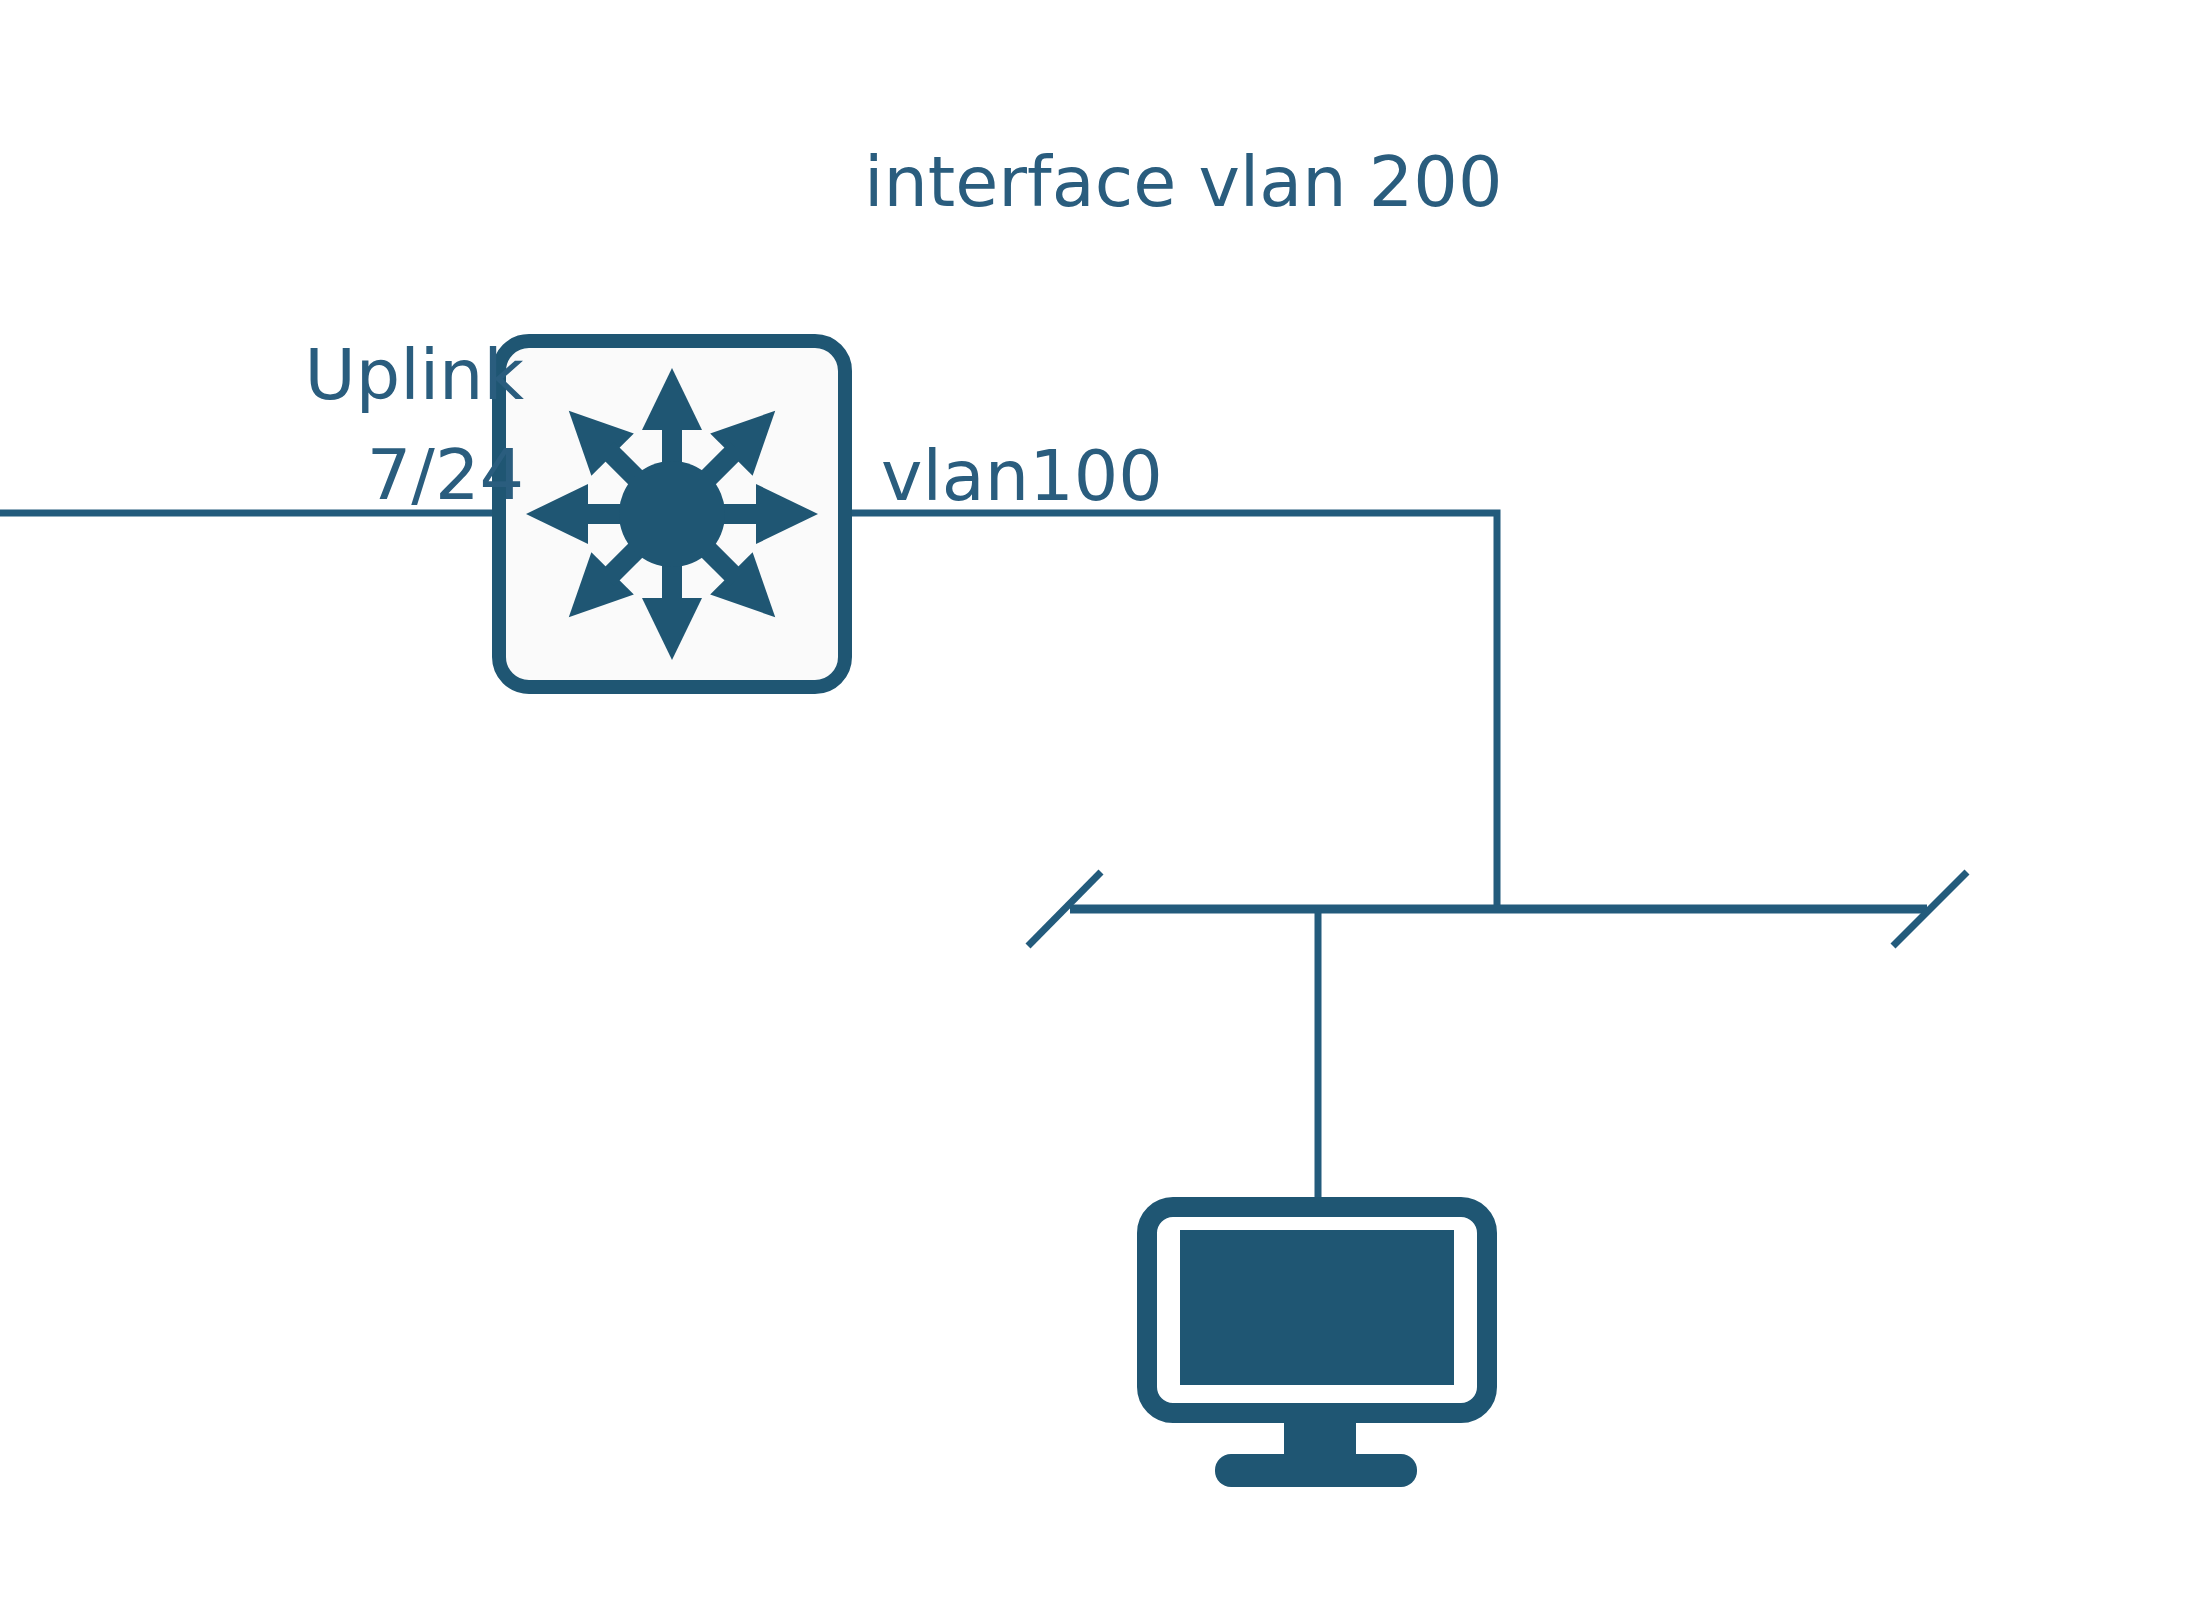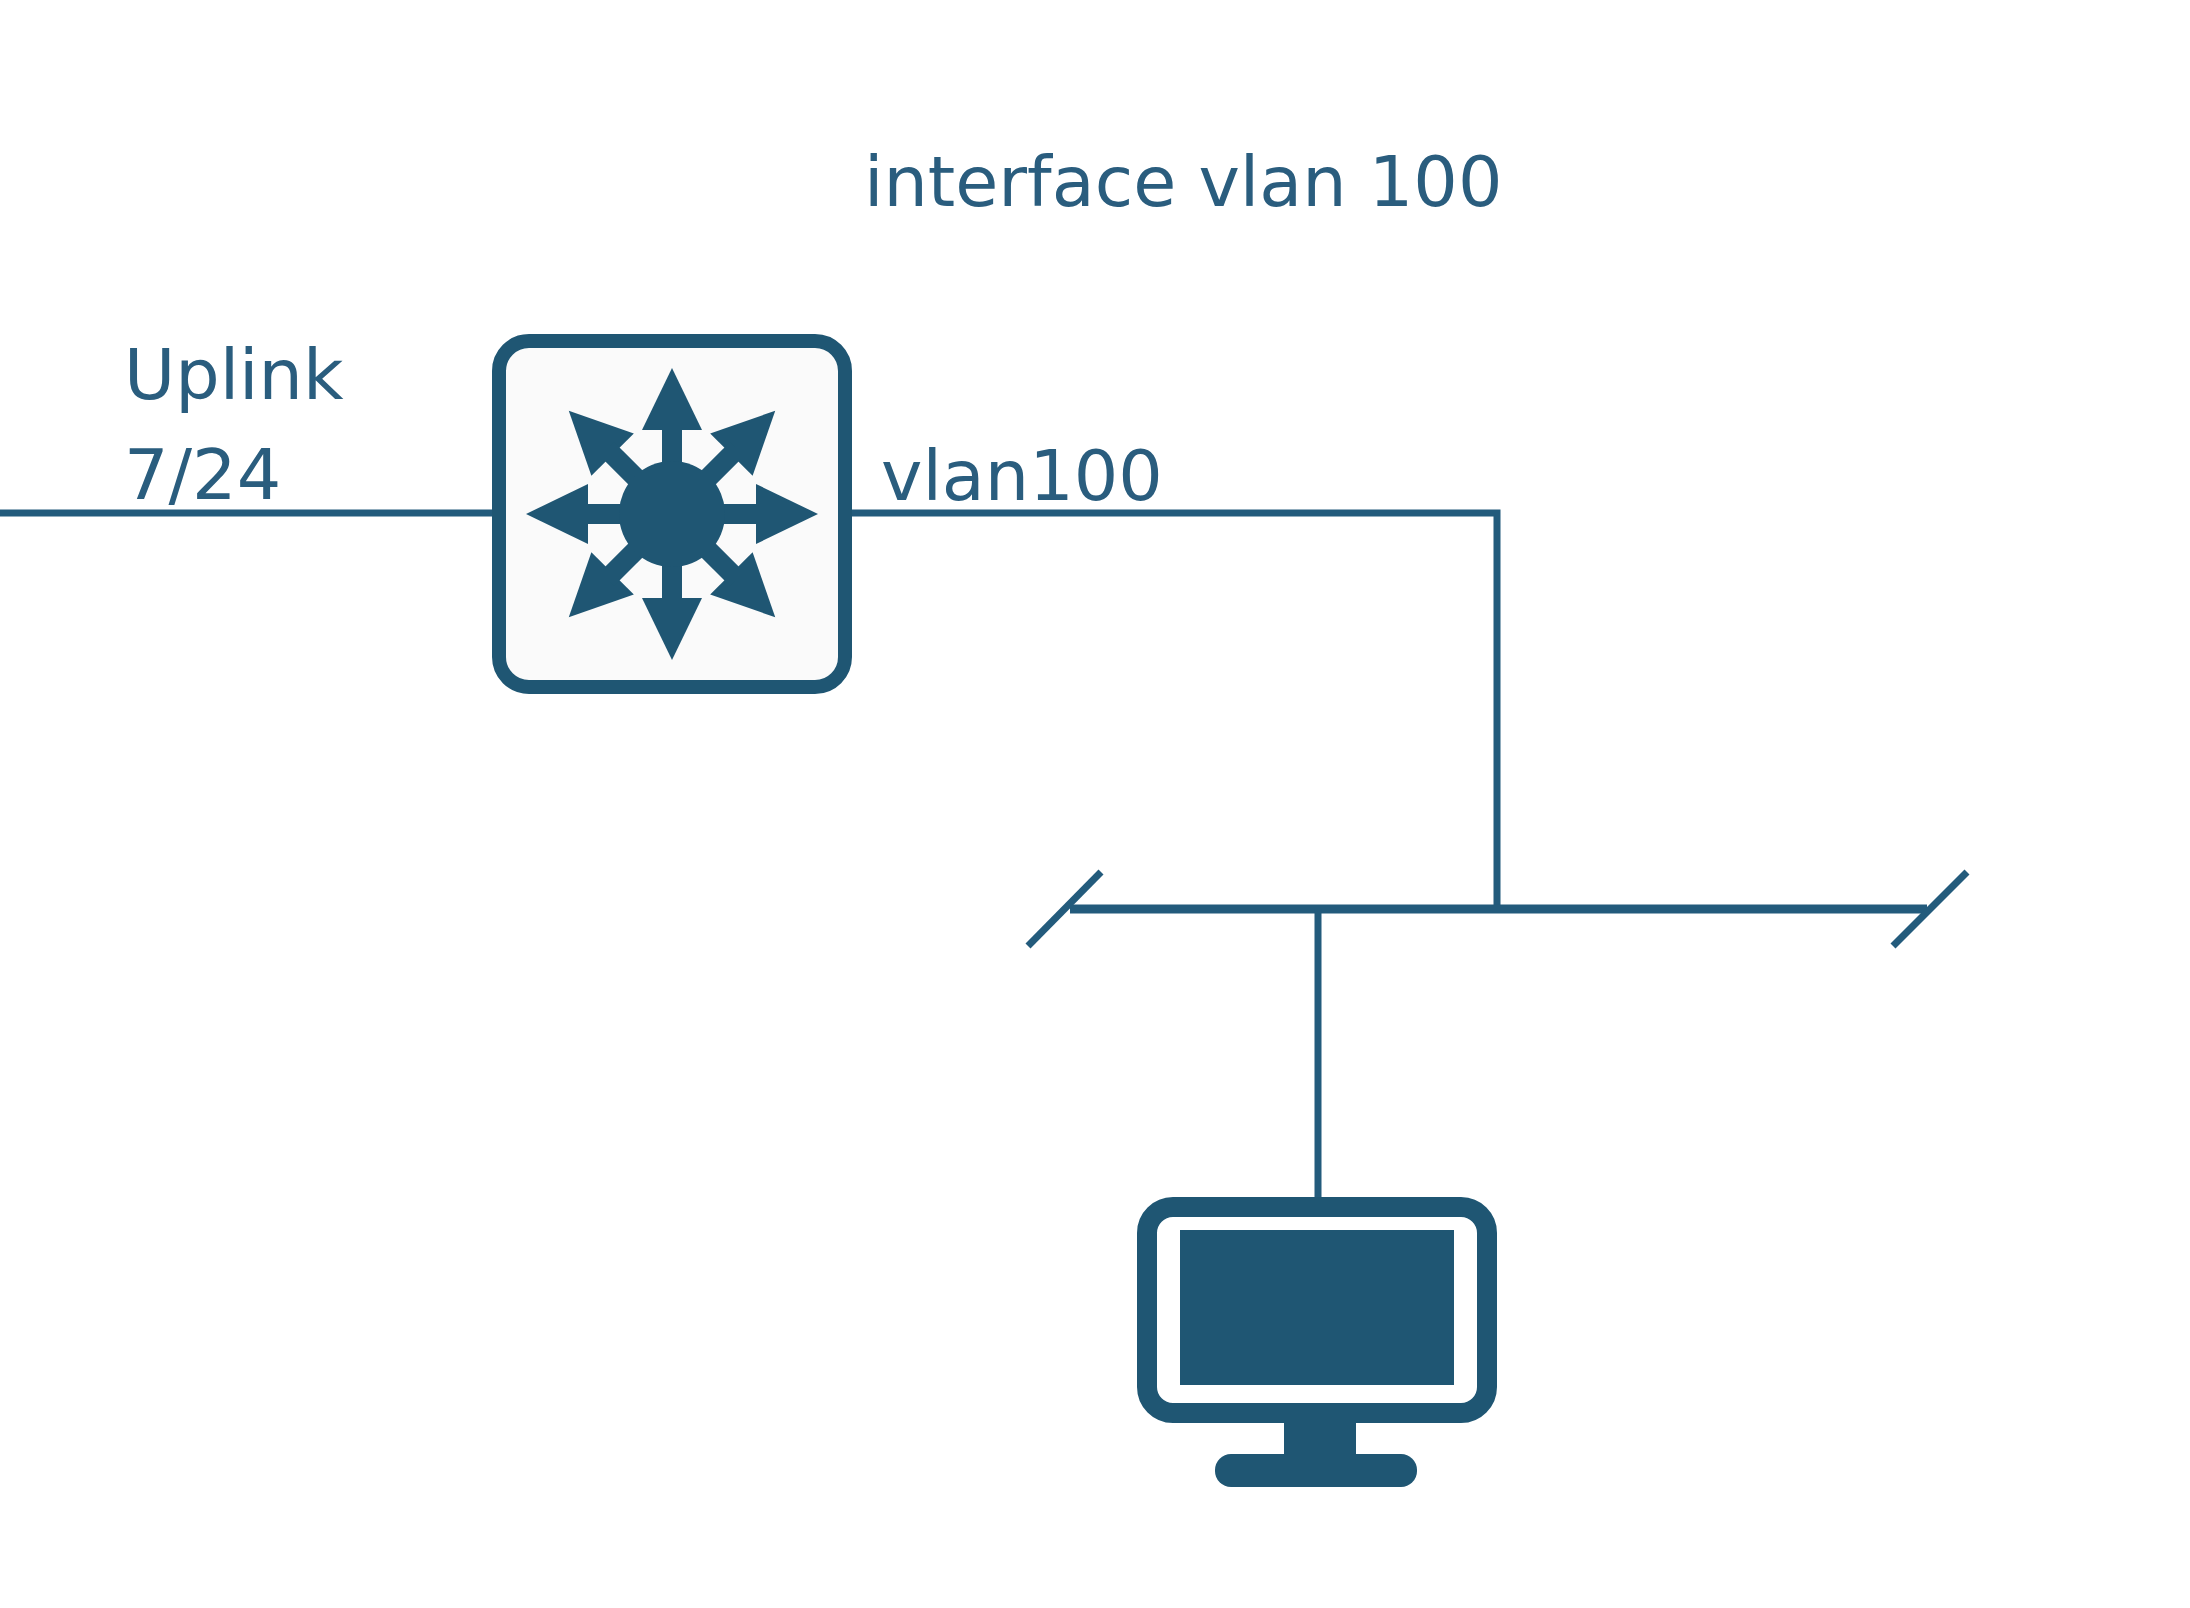--- a/index.html
+++ b/index.html
@@ -18,21 +18,21 @@
   .icon { position: absolute; }
   .icon .shape { fill: var(--primary); }
   .label {
     position: absolute;
     font-family: "DejaVu Sans", "Liberation Sans", sans-serif;
     font-size: 70px;
     color: var(--text);
     white-space: nowrap;
   }
   #config-annotation { left: 864px; top: 131px; line-height: 103px; }
-  #uplink-label { left: 124px; top: 325px; width: 400px; text-align: left; line-height: 100px; }
+  #uplink-label { left: 124px; top: 325px; width: 400px; text-align: right; line-height: 100px; }
   #vlan-label { left: 881px; top: 441px; line-height: 70px; }
 </style>
 </head>
 <body>
 
 <div class="canvas">
 
   <svg class="layer" width="2190" height="1608" viewBox="0 0 2190 1608">
     <path class="conn" d="M0 513 H496"></path>
     <path class="conn" d="M848 513 H1497 V909"></path>
@@ -64,21 +64,21 @@
   </svg>
 
   <svg class="icon" style="left:1137px; top:1197px;" width="360" height="292" viewBox="0 0 360 292">
     <rect x="10" y="10" width="340" height="206" rx="26" style="fill:#ffffff; stroke:var(--primary); stroke-width:20;"></rect>
     <rect class="shape" x="43" y="33" width="274" height="155"></rect>
     <rect class="shape" x="147" y="216" width="72" height="48"></rect>
     <rect class="shape" x="78" y="257" width="202" height="33" rx="16"></rect>
   </svg>
 
   <div id="config-annotation" class="label">
-    <div>interface vlan 100</div>
+    <div>interface vlan 200</div>
   </div>
 
   <div id="uplink-label" class="label">
     <div>Uplink</div>
     <div>7/24</div>
   </div>
 
   <div id="vlan-label" class="label">vlan100</div>
 
 </div>

